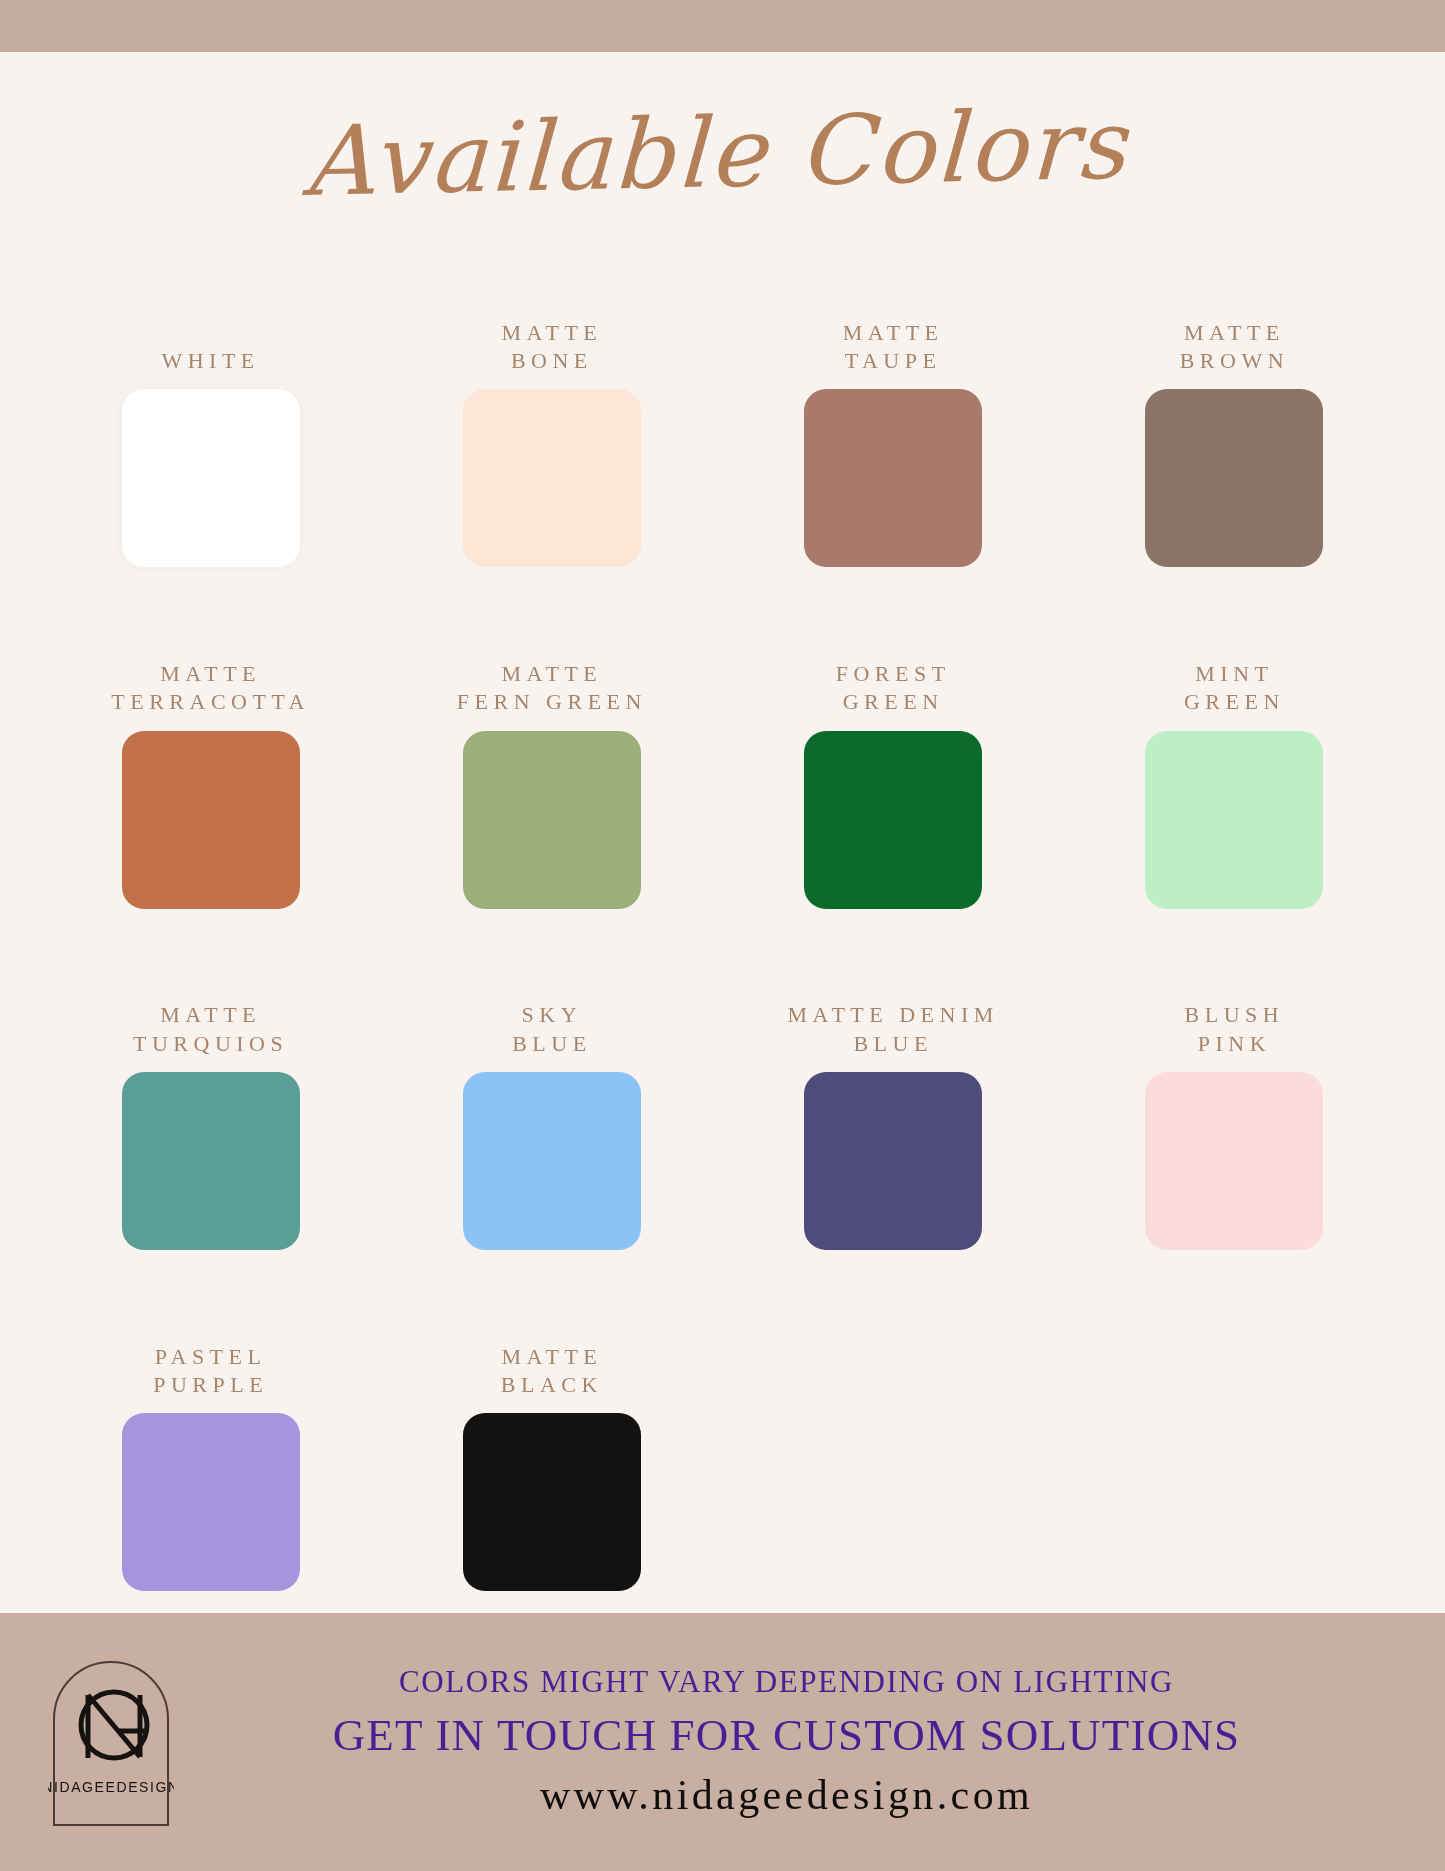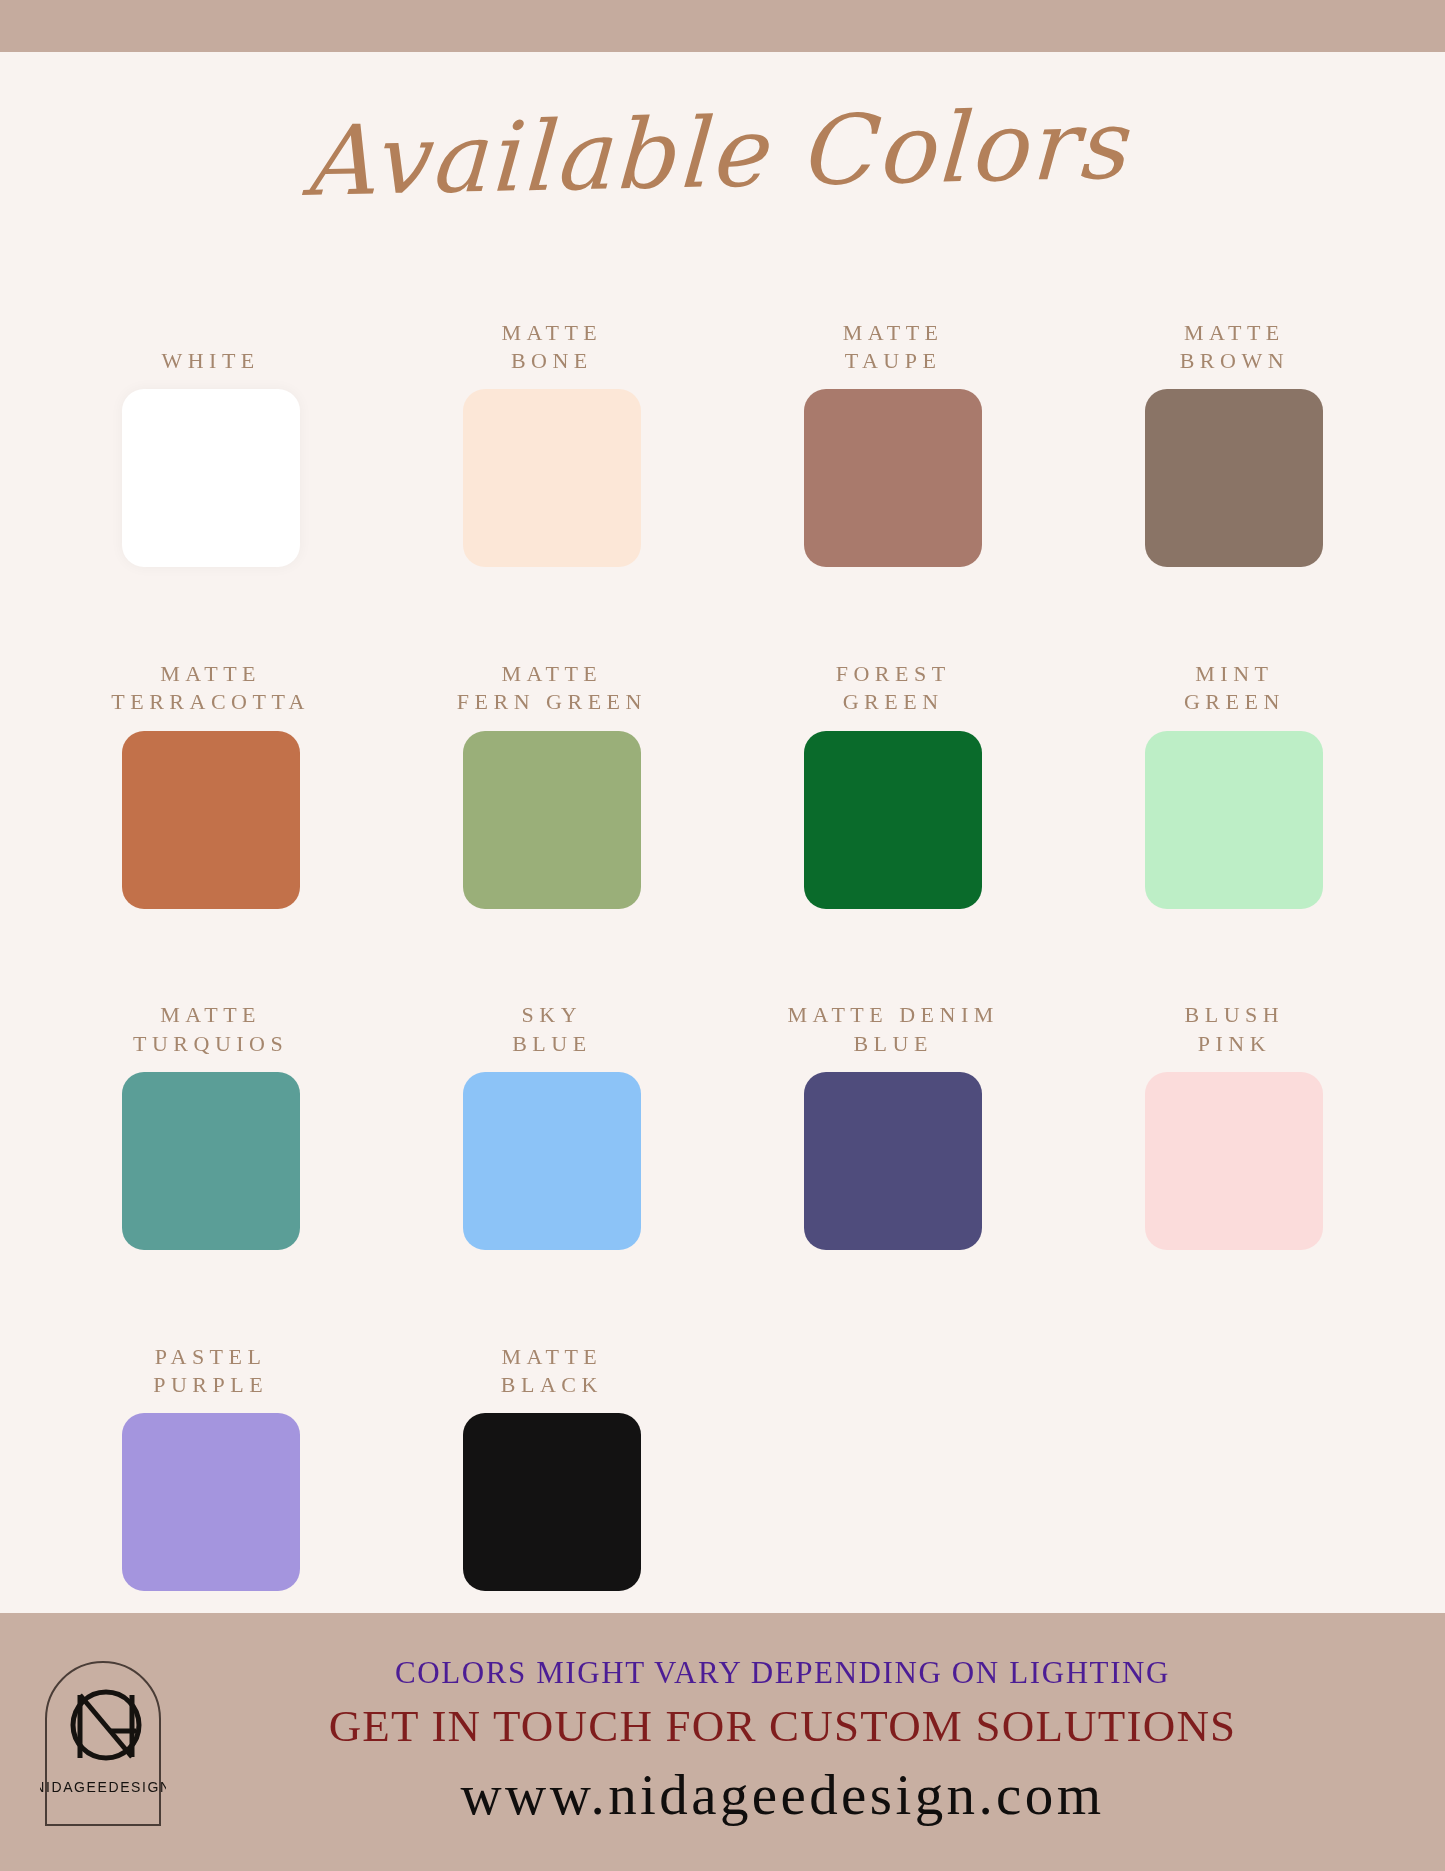--- a/index.html
+++ b/index.html
@@ -105,21 +105,21 @@
     align-items: center;
     position: relative;
     box-sizing: border-box;
     padding: 0 26px;
   }
   .logo {
     width: 126px;
     height: 178px;
     flex: 0 0 auto;
     position: relative;
-    margin-left: 14px;
+    margin-left: 22px;
     margin-right: 10px;
   }
   .logo svg { display: block; }
   .footer-text {
     flex: 1 1 auto;
     text-align: center;
     display: flex;
     flex-direction: column;
     align-items: center;
     justify-content: center;
@@ -130,27 +130,27 @@
     font-size: 31px;
     letter-spacing: 1.6px;
     color: #4c1d95;
     line-height: 1.25;
     margin-bottom: 6px;
   }
   .foot-line-2 {
     font-family: "Liberation Serif", serif;
     font-size: 45px;
     letter-spacing: 1.2px;
-    color: #7f1d1d;
+    color: #4c1d95;
     line-height: 1.2;
     margin-bottom: 8px;
   }
   .foot-line-3 {
     font-family: "Liberation Serif", serif;
-    font-size: 57px;
+    font-size: 42px;
     letter-spacing: 3.4px;
     color: #100e0d;
     line-height: 1.2;
   }
 </style>
 </head>
 <body>
 
 <div class="page">
 

